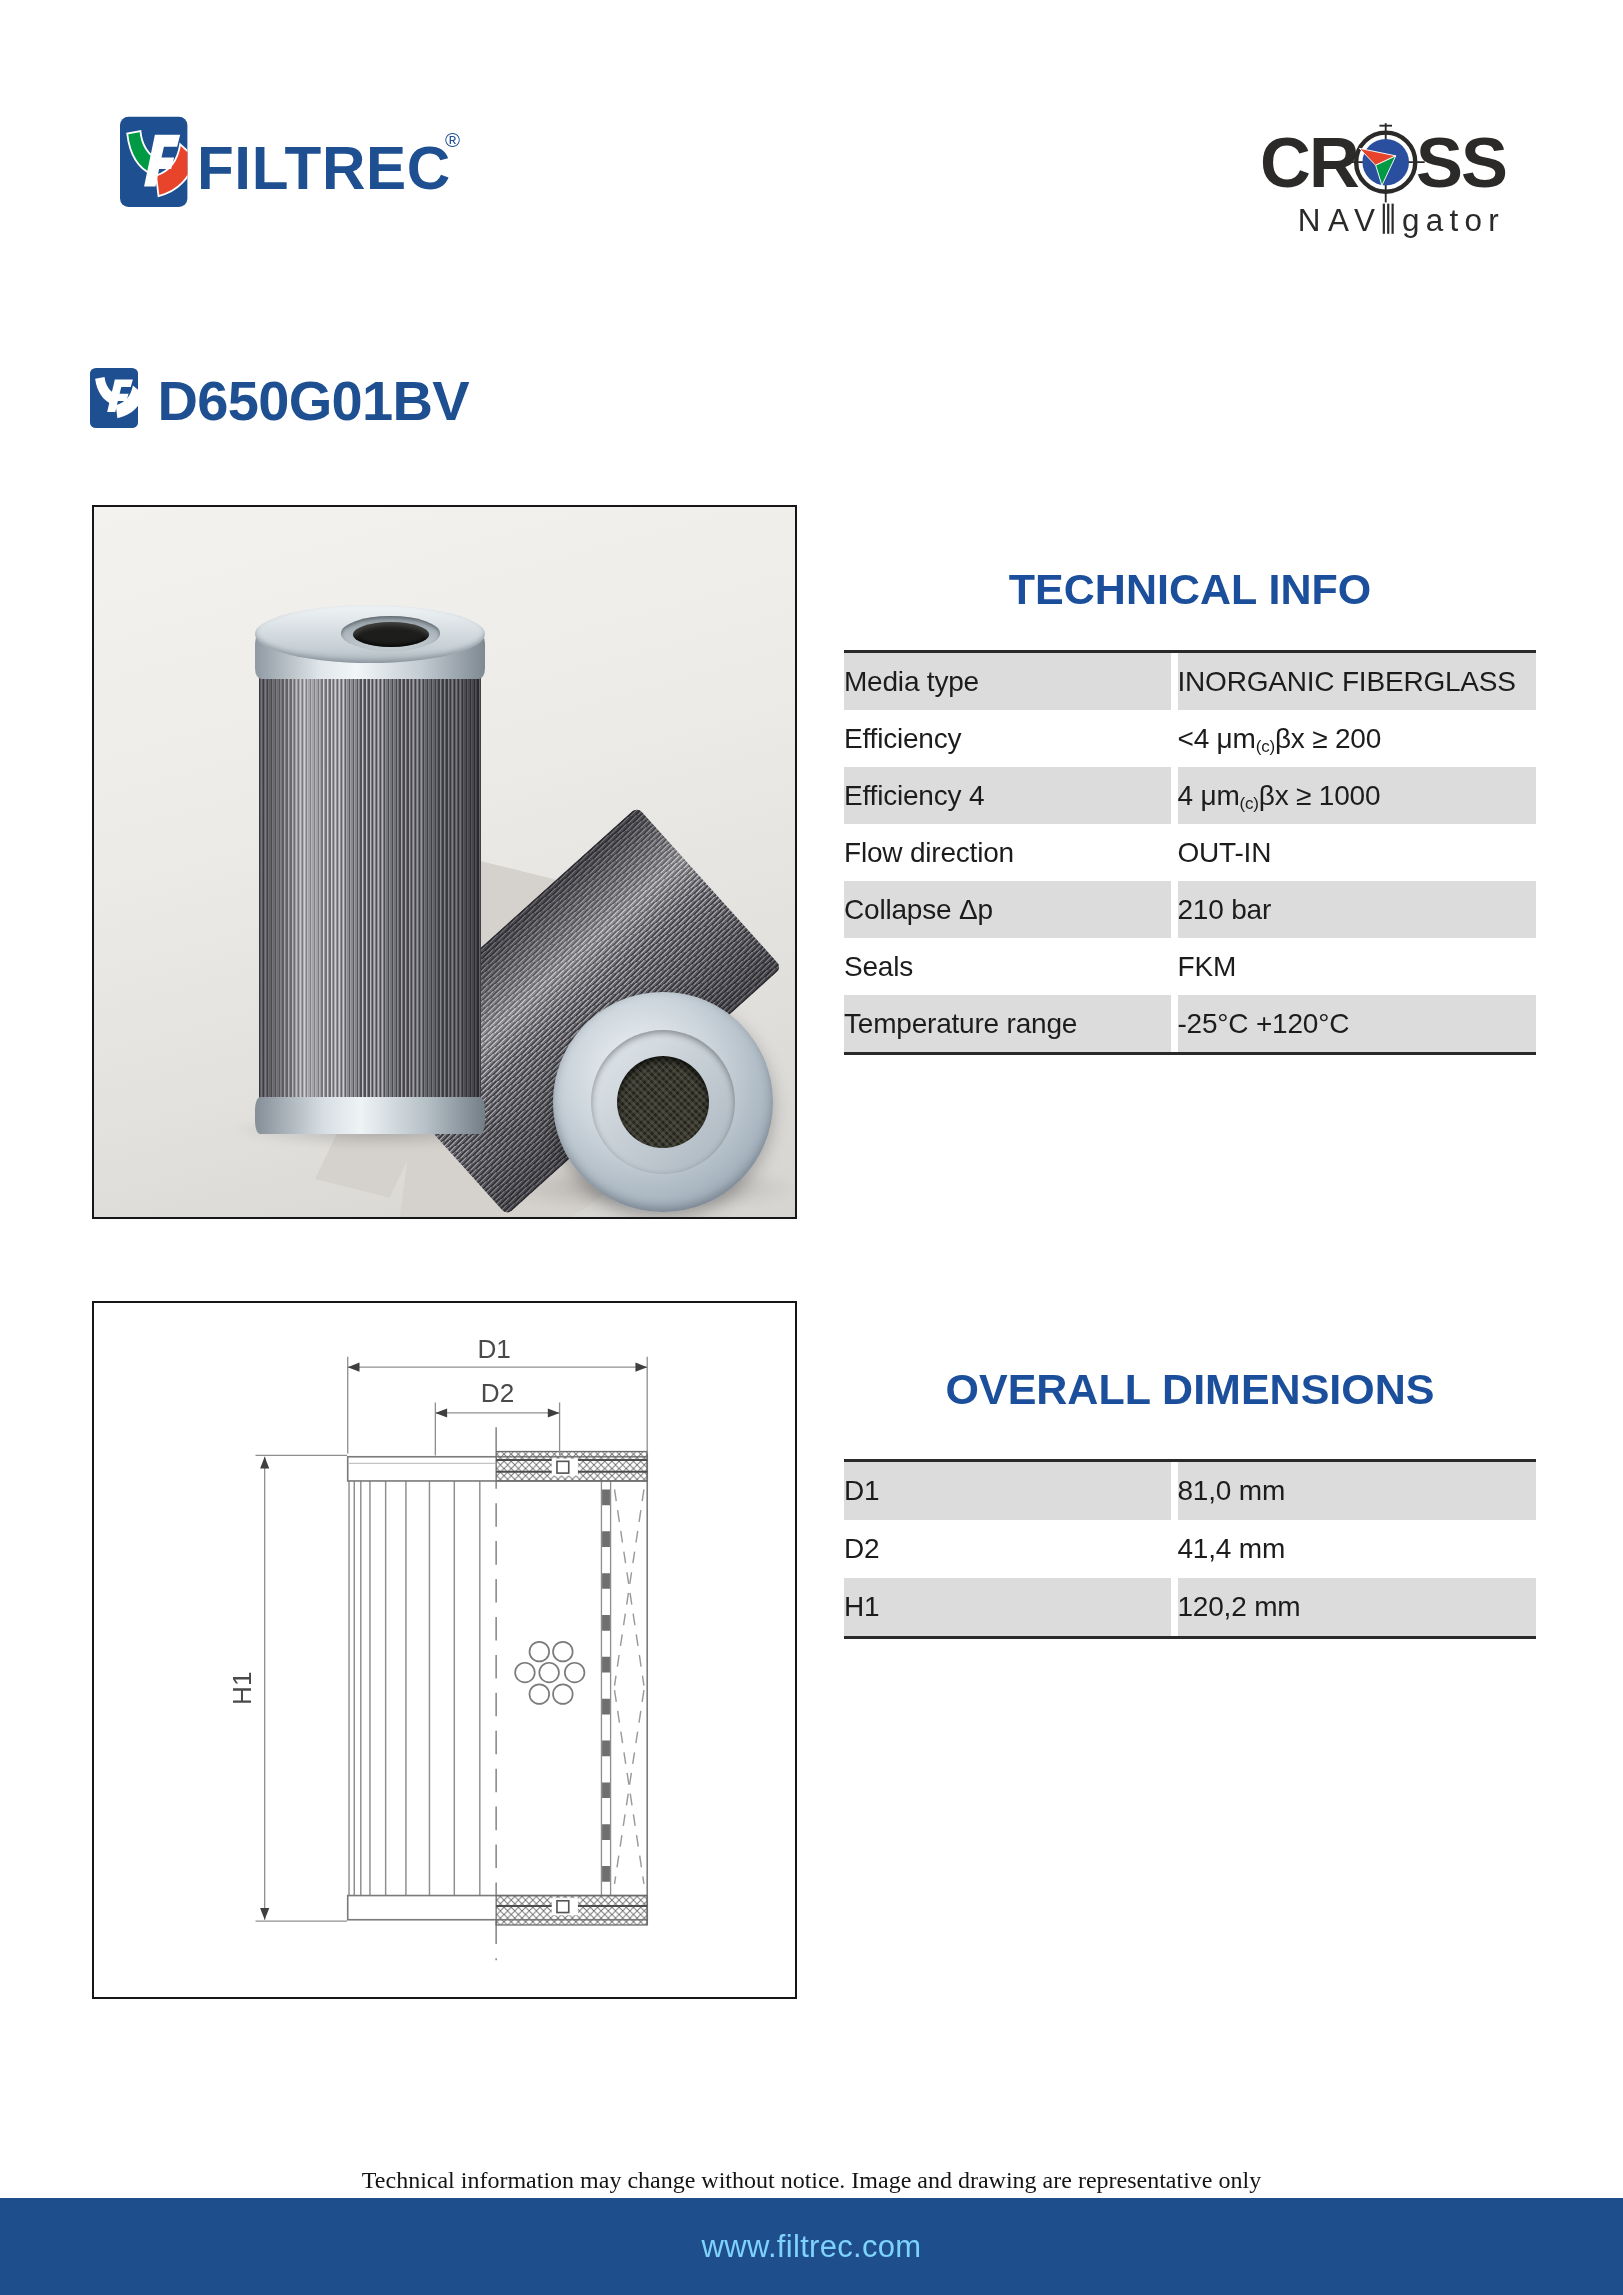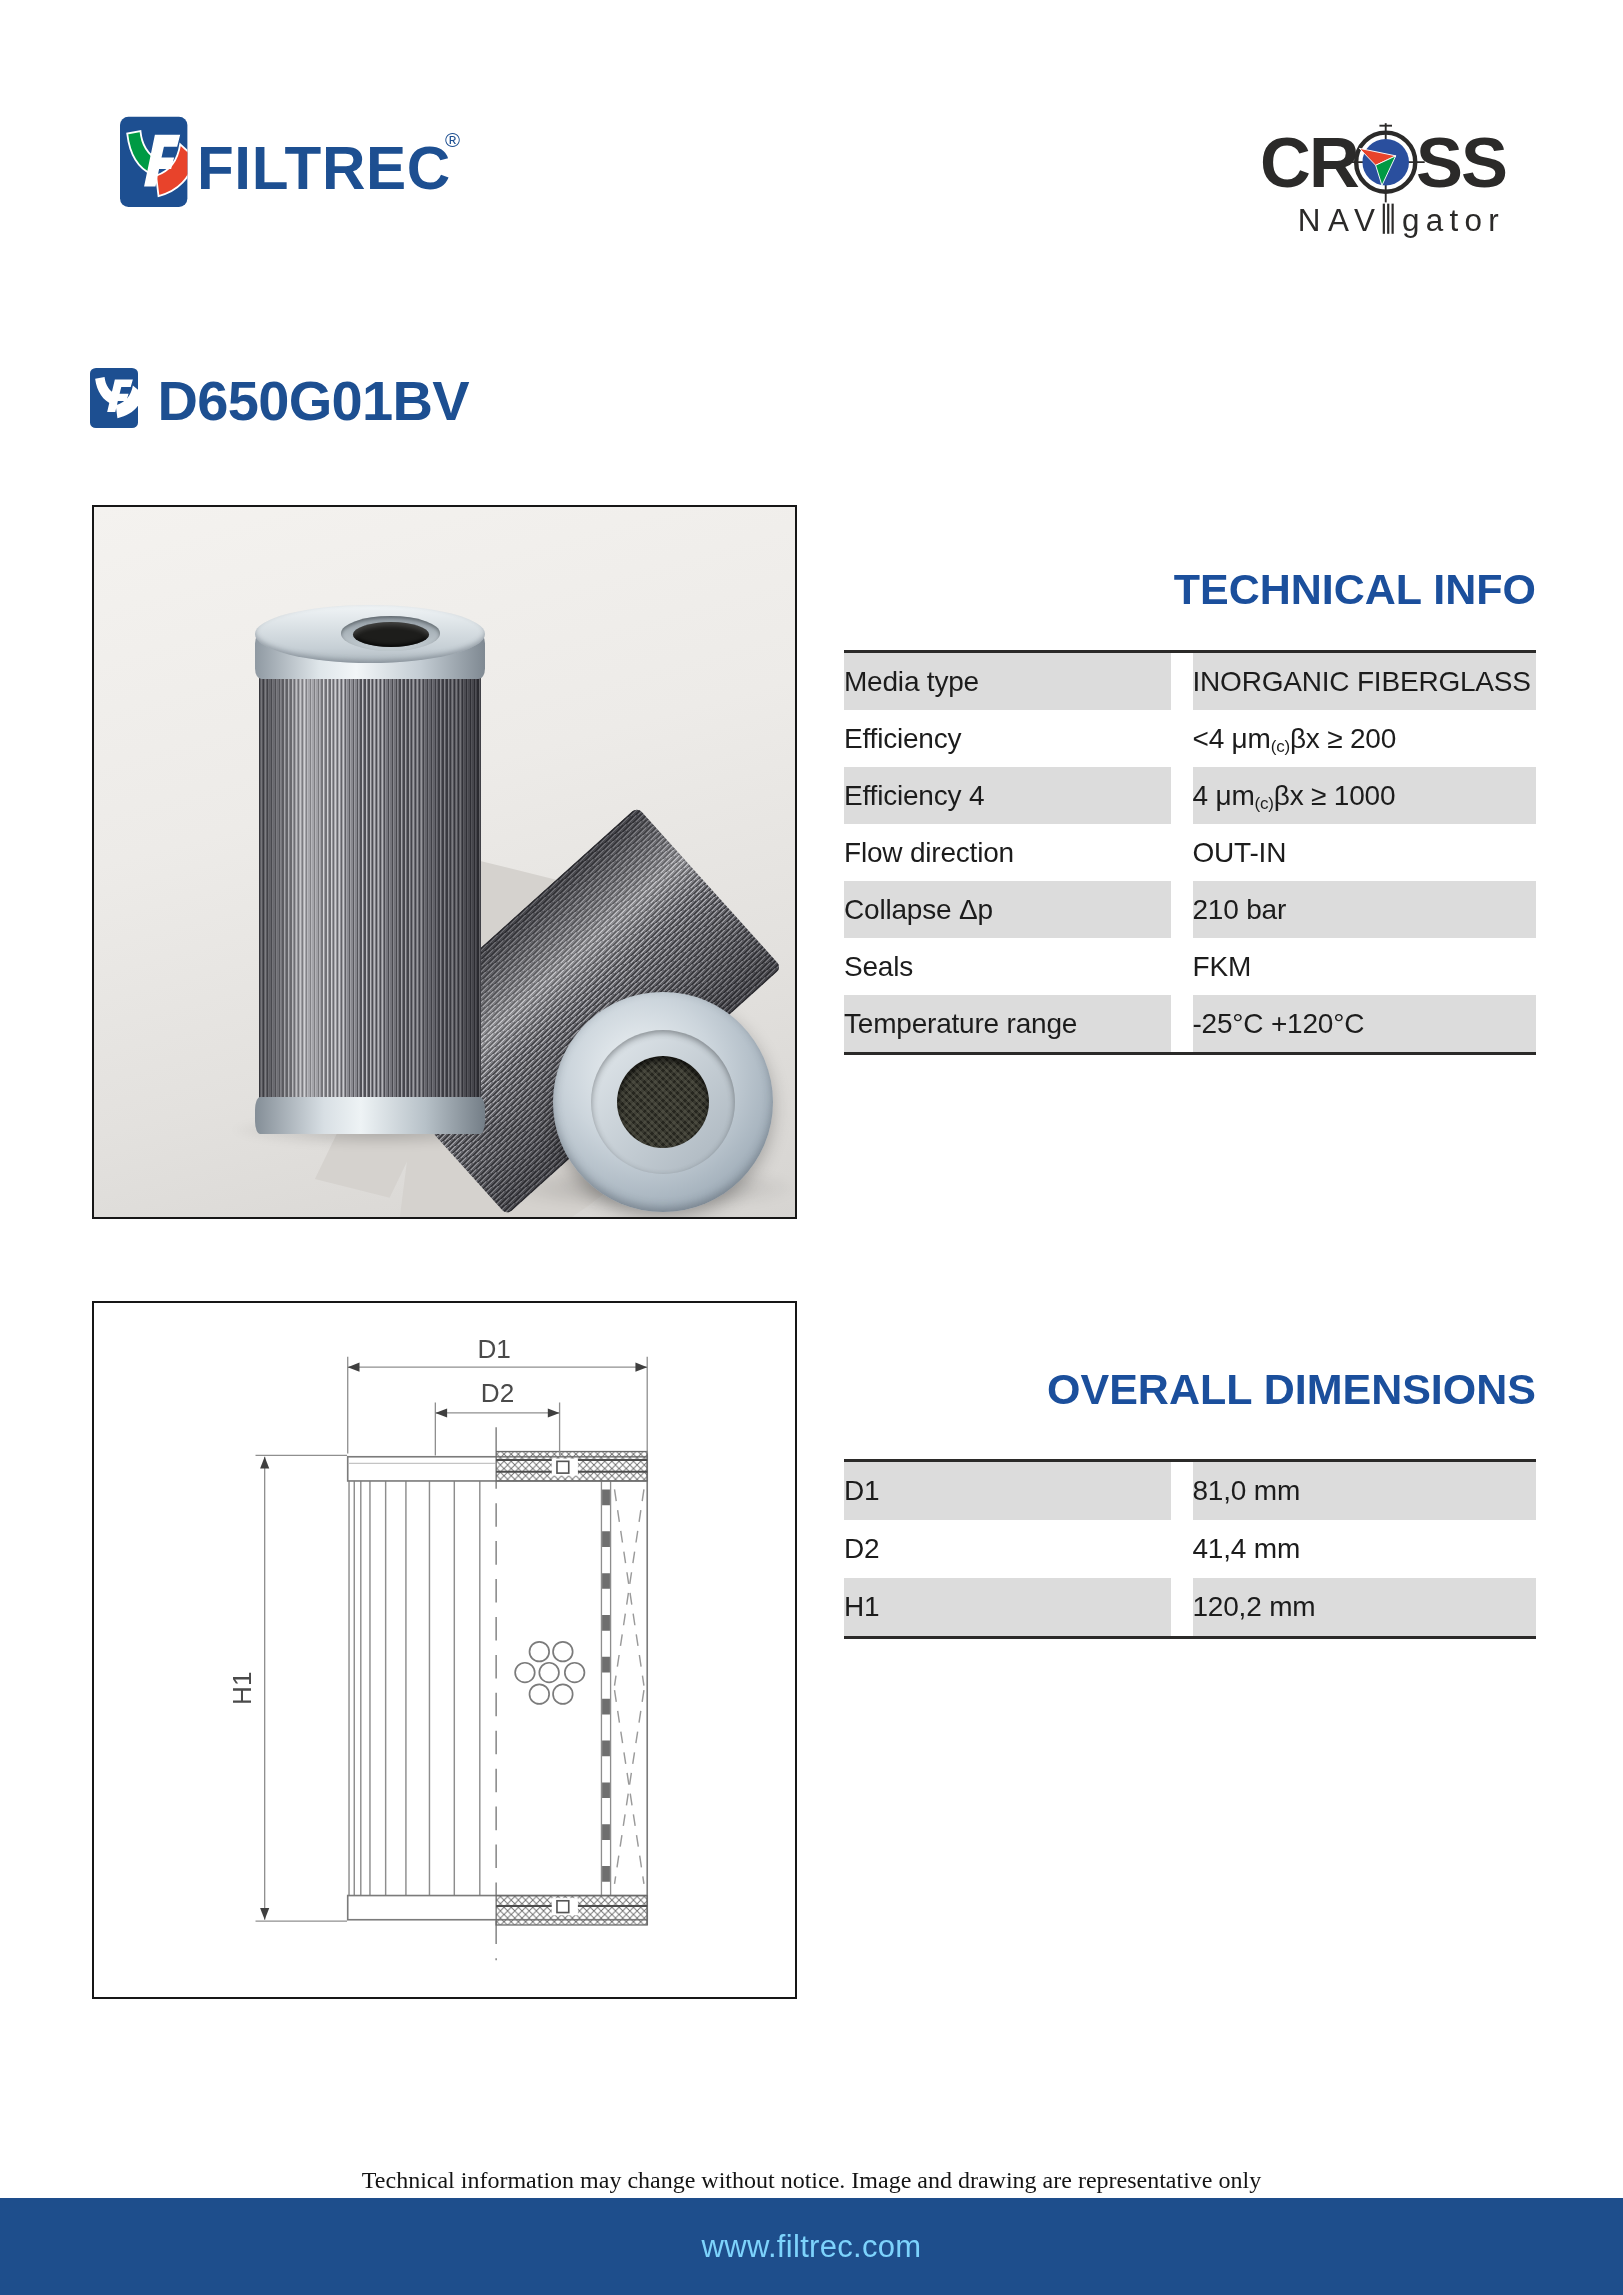--- a/index.html
+++ b/index.html
@@ -61,37 +61,37 @@
     box-shadow:0 6.5px 17px rgba(0,0,0,.25), inset 0 -3.9px 9.2px rgba(40,50,60,.35); }
   .lf-endcap::before { content:""; position:absolute; inset:38px; border-radius:50%;
     background:linear-gradient(135deg,#e3e9ed,#a9b4bd); box-shadow:inset 0 2.6px 6.5px rgba(30,35,40,.45); }
   .lf-endcap::after { content:""; position:absolute; left:64px; top:64px; width:92px; height:92px; border-radius:50%;
     background:#26261f; background-image:repeating-linear-gradient(45deg, rgba(110,110,95,.35) 0 2.6px, rgba(0,0,0,0) 2.6px 5.2px),
                repeating-linear-gradient(-45deg, rgba(110,110,95,.25) 0 2.6px, rgba(0,0,0,0) 2.6px 5.2px);
     box-shadow:inset 0 3.9px 7.9px rgba(0,0,0,.75); }
 
   
   .section-heading {
-    position:absolute; width:692px; left:844px; text-align:right;
+    position:absolute; width:692px; left:844px; text-align:center;
     font-size:43px; font-weight:bold; color:#1b4f9c; letter-spacing:0;
   }
   .heading-tech { top:565px; }
   .heading-dims { top:1365px; }
 
   
   .spec-table { position:absolute; left:844px; width:692px;
     border-top:3.3px solid #2b2a29; border-bottom:3.3px solid #2b2a29; box-sizing:border-box; }
   .tech-table { top:650px; }
   .dims-table { top:1459px; }
   .spec-row { display:flex; height:57px; }
   .dims-table .spec-row { height:58px; }
   .cell { display:flex; align-items:center; font-size:28px; color:#1c1c1c; letter-spacing:-0.2px; white-space:nowrap; }
   .cell-label { width:327px; box-sizing:border-box; }
   .cell-gap { width:6.5px; background:#ffffff; }
-  .cell-value { flex:1; box-sizing:border-box;margin-left:15px; }
+  .cell-value { flex:1; box-sizing:border-box; }
   .row-gray .cell-label, .row-gray .cell-value { background:#dcdcdc; }
   .row-white .cell-label, .row-white .cell-value { background:#ffffff; }
   .sub { font-size:17px; position:relative; top:8.5px; }
 
   
   .footer-note { position:absolute; left:0; top:2167px; width:100%; text-align:center;
     font-size:24px; color:#141414;font-family:Liberation Serif, serif; }
   .footer-bar { position:absolute; left:0; top:2198px; width:100%; height:97px; background:#1e4e8c;
     display:flex; align-items:center; justify-content:center; }
   .footer-url { font-size:31px; color:#7dd3fc; letter-spacing:0.3px; }

